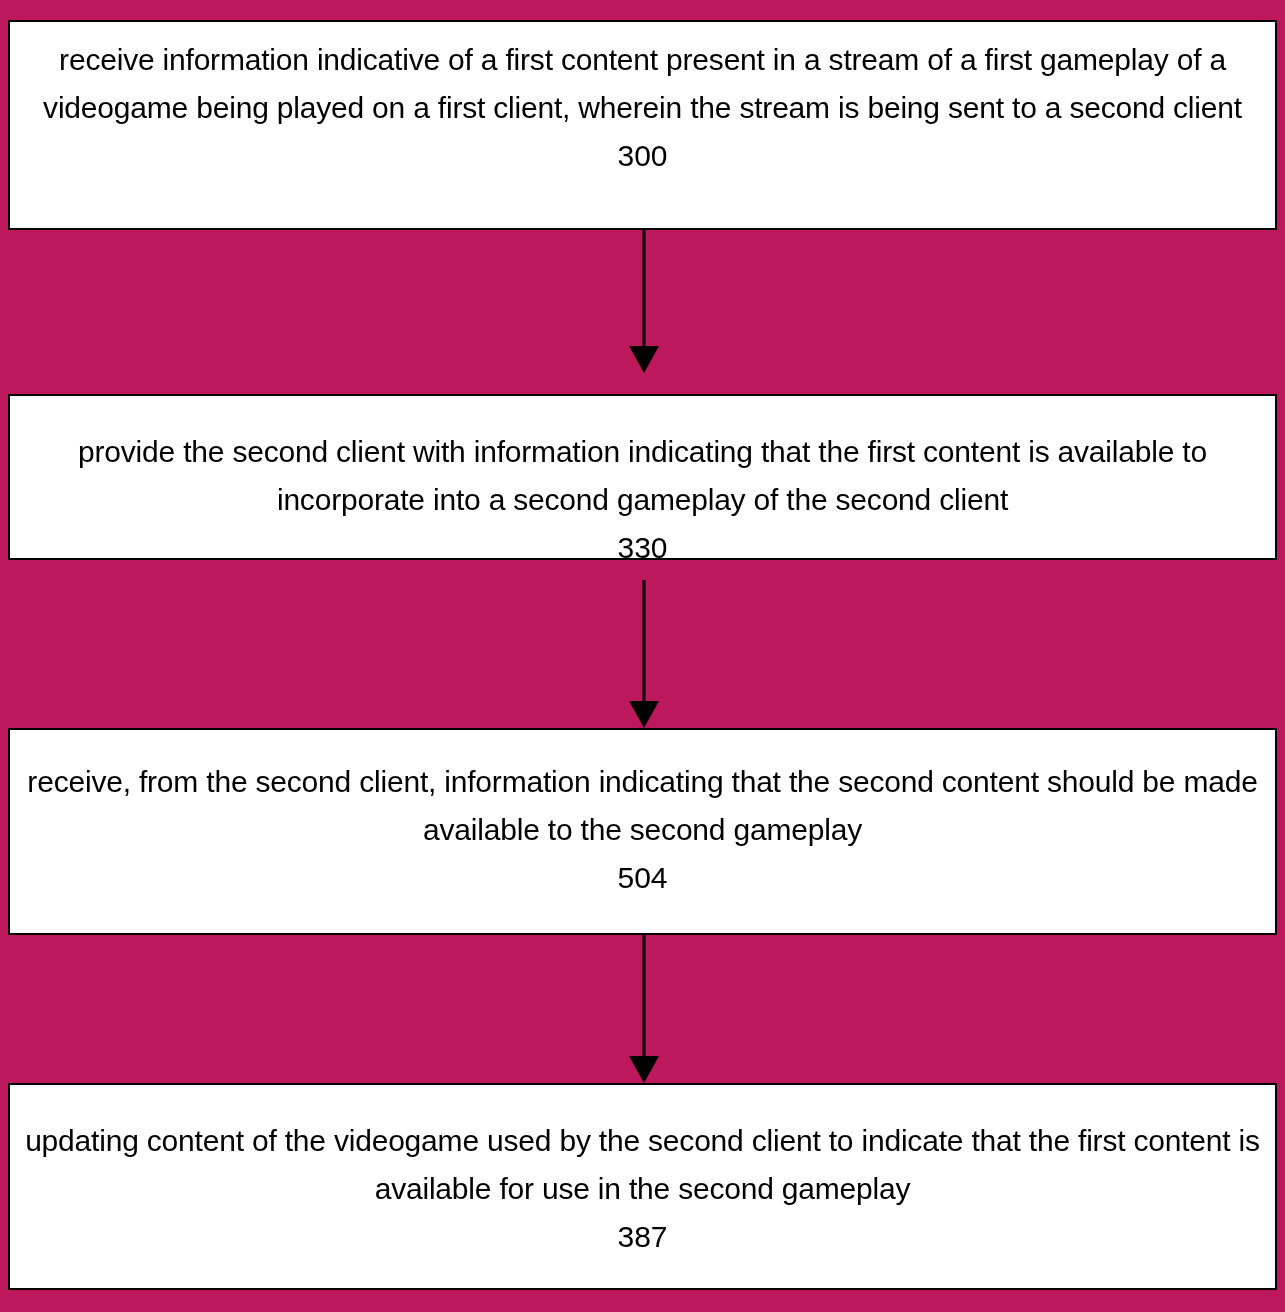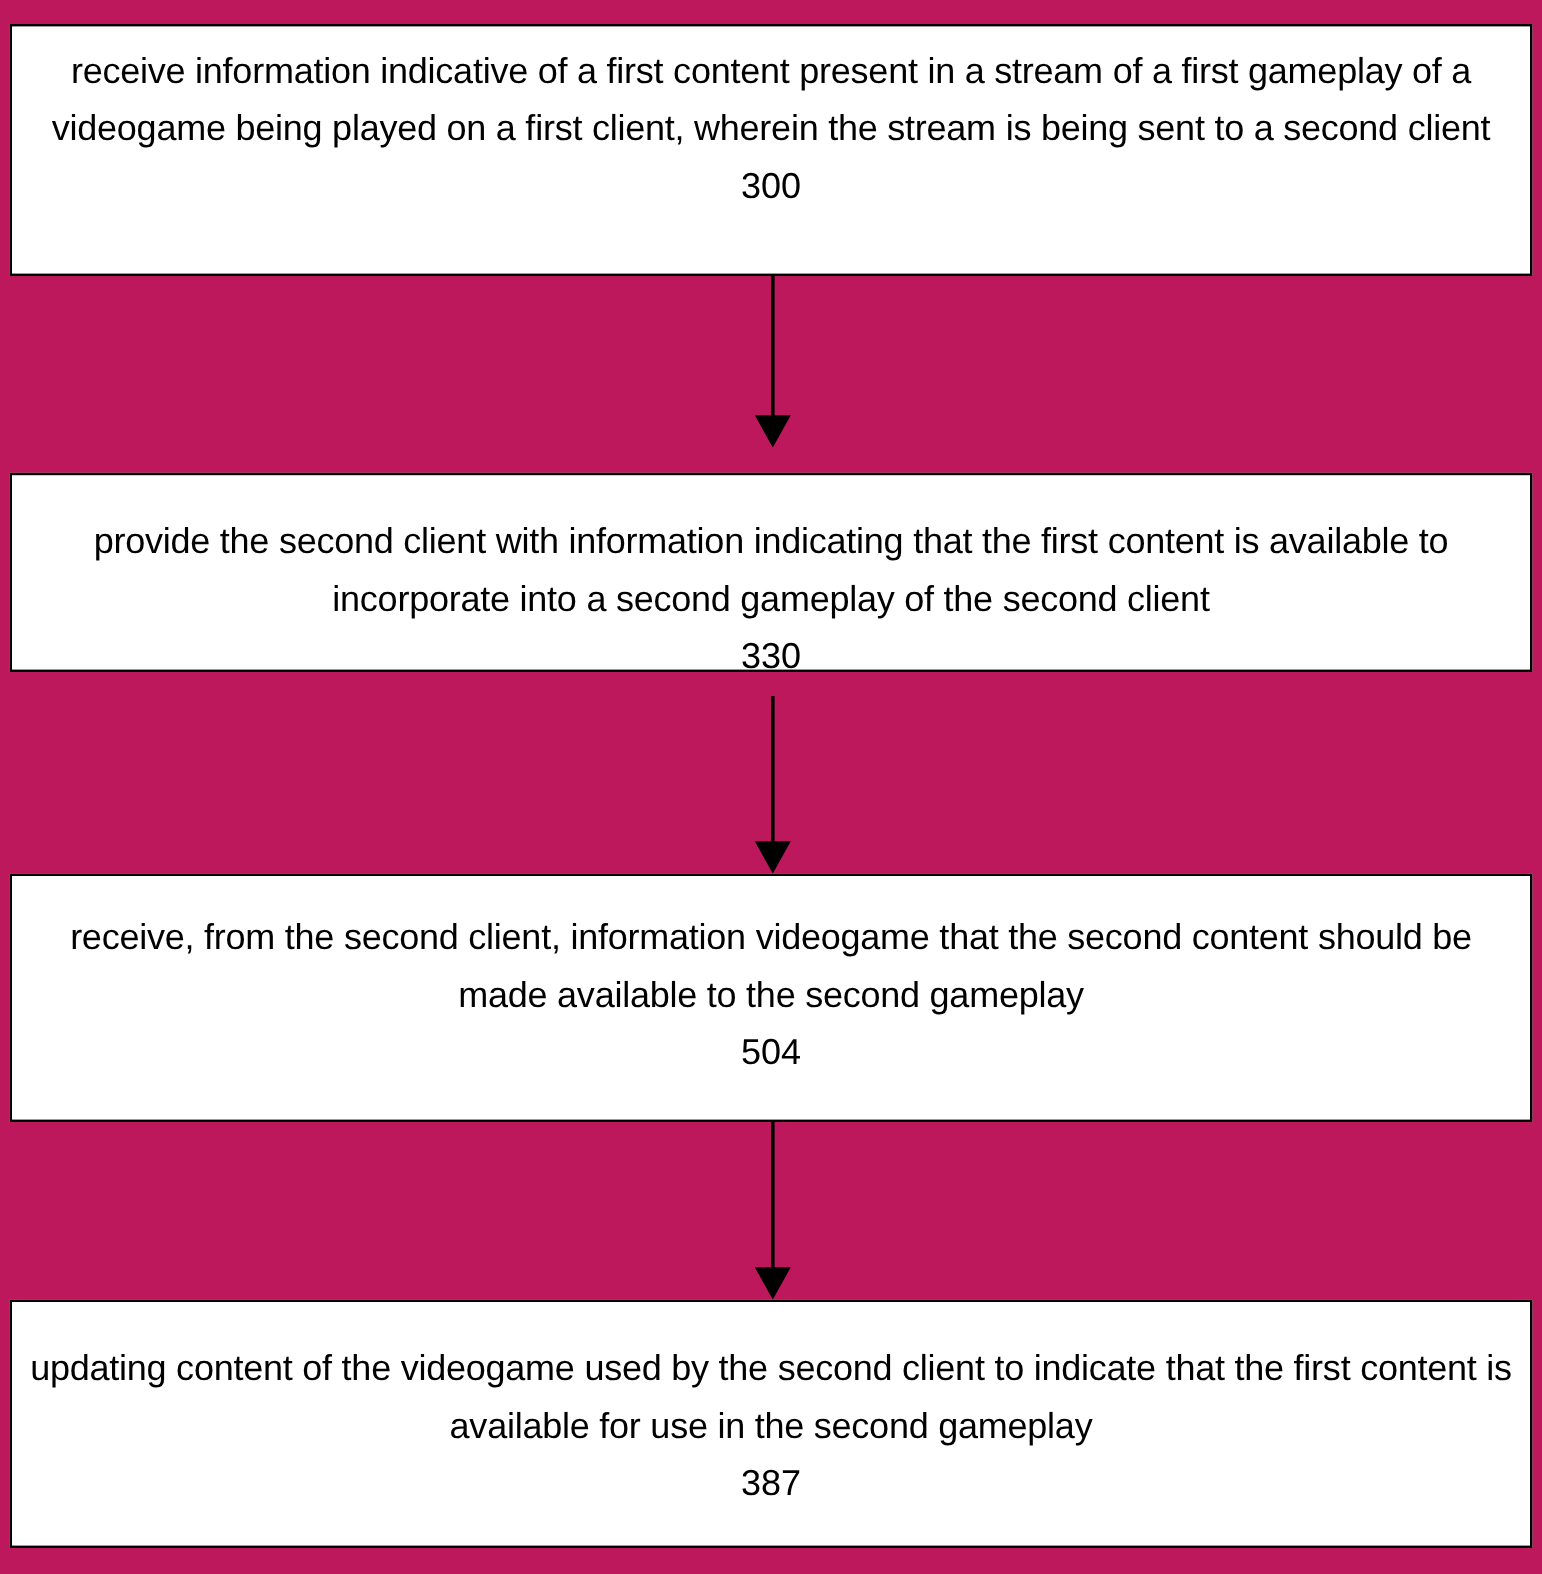--- a/index.html
+++ b/index.html
@@ -102,21 +102,21 @@
 
   <div class="connector" id="conn-2">
     <svg viewBox="0 0 32 148" preserveAspectRatio="none" aria-hidden="true">
       <line x1="16" y1="0" x2="16" y2="126" stroke="#000000" stroke-width="3"></line>
       <polygon points="16,148 1,121 31,121" fill="#000000"></polygon>
     </svg>
   </div>
 
   <div class="node" id="node-504">
     <div class="node-body">
-      <span class="node-text">receive, from the second client, information videogame that the second content should be made available to the second gameplay</span>
+      <span class="node-text">receive, from the second client, information indicating that the second content should be made available to the second gameplay</span>
       <span class="node-ref">504</span>
     </div>
   </div>
 
   <div class="connector" id="conn-3">
     <svg viewBox="0 0 32 148" preserveAspectRatio="none" aria-hidden="true">
       <line x1="16" y1="0" x2="16" y2="126" stroke="#000000" stroke-width="3"></line>
       <polygon points="16,148 1,121 31,121" fill="#000000"></polygon>
     </svg>
   </div>

